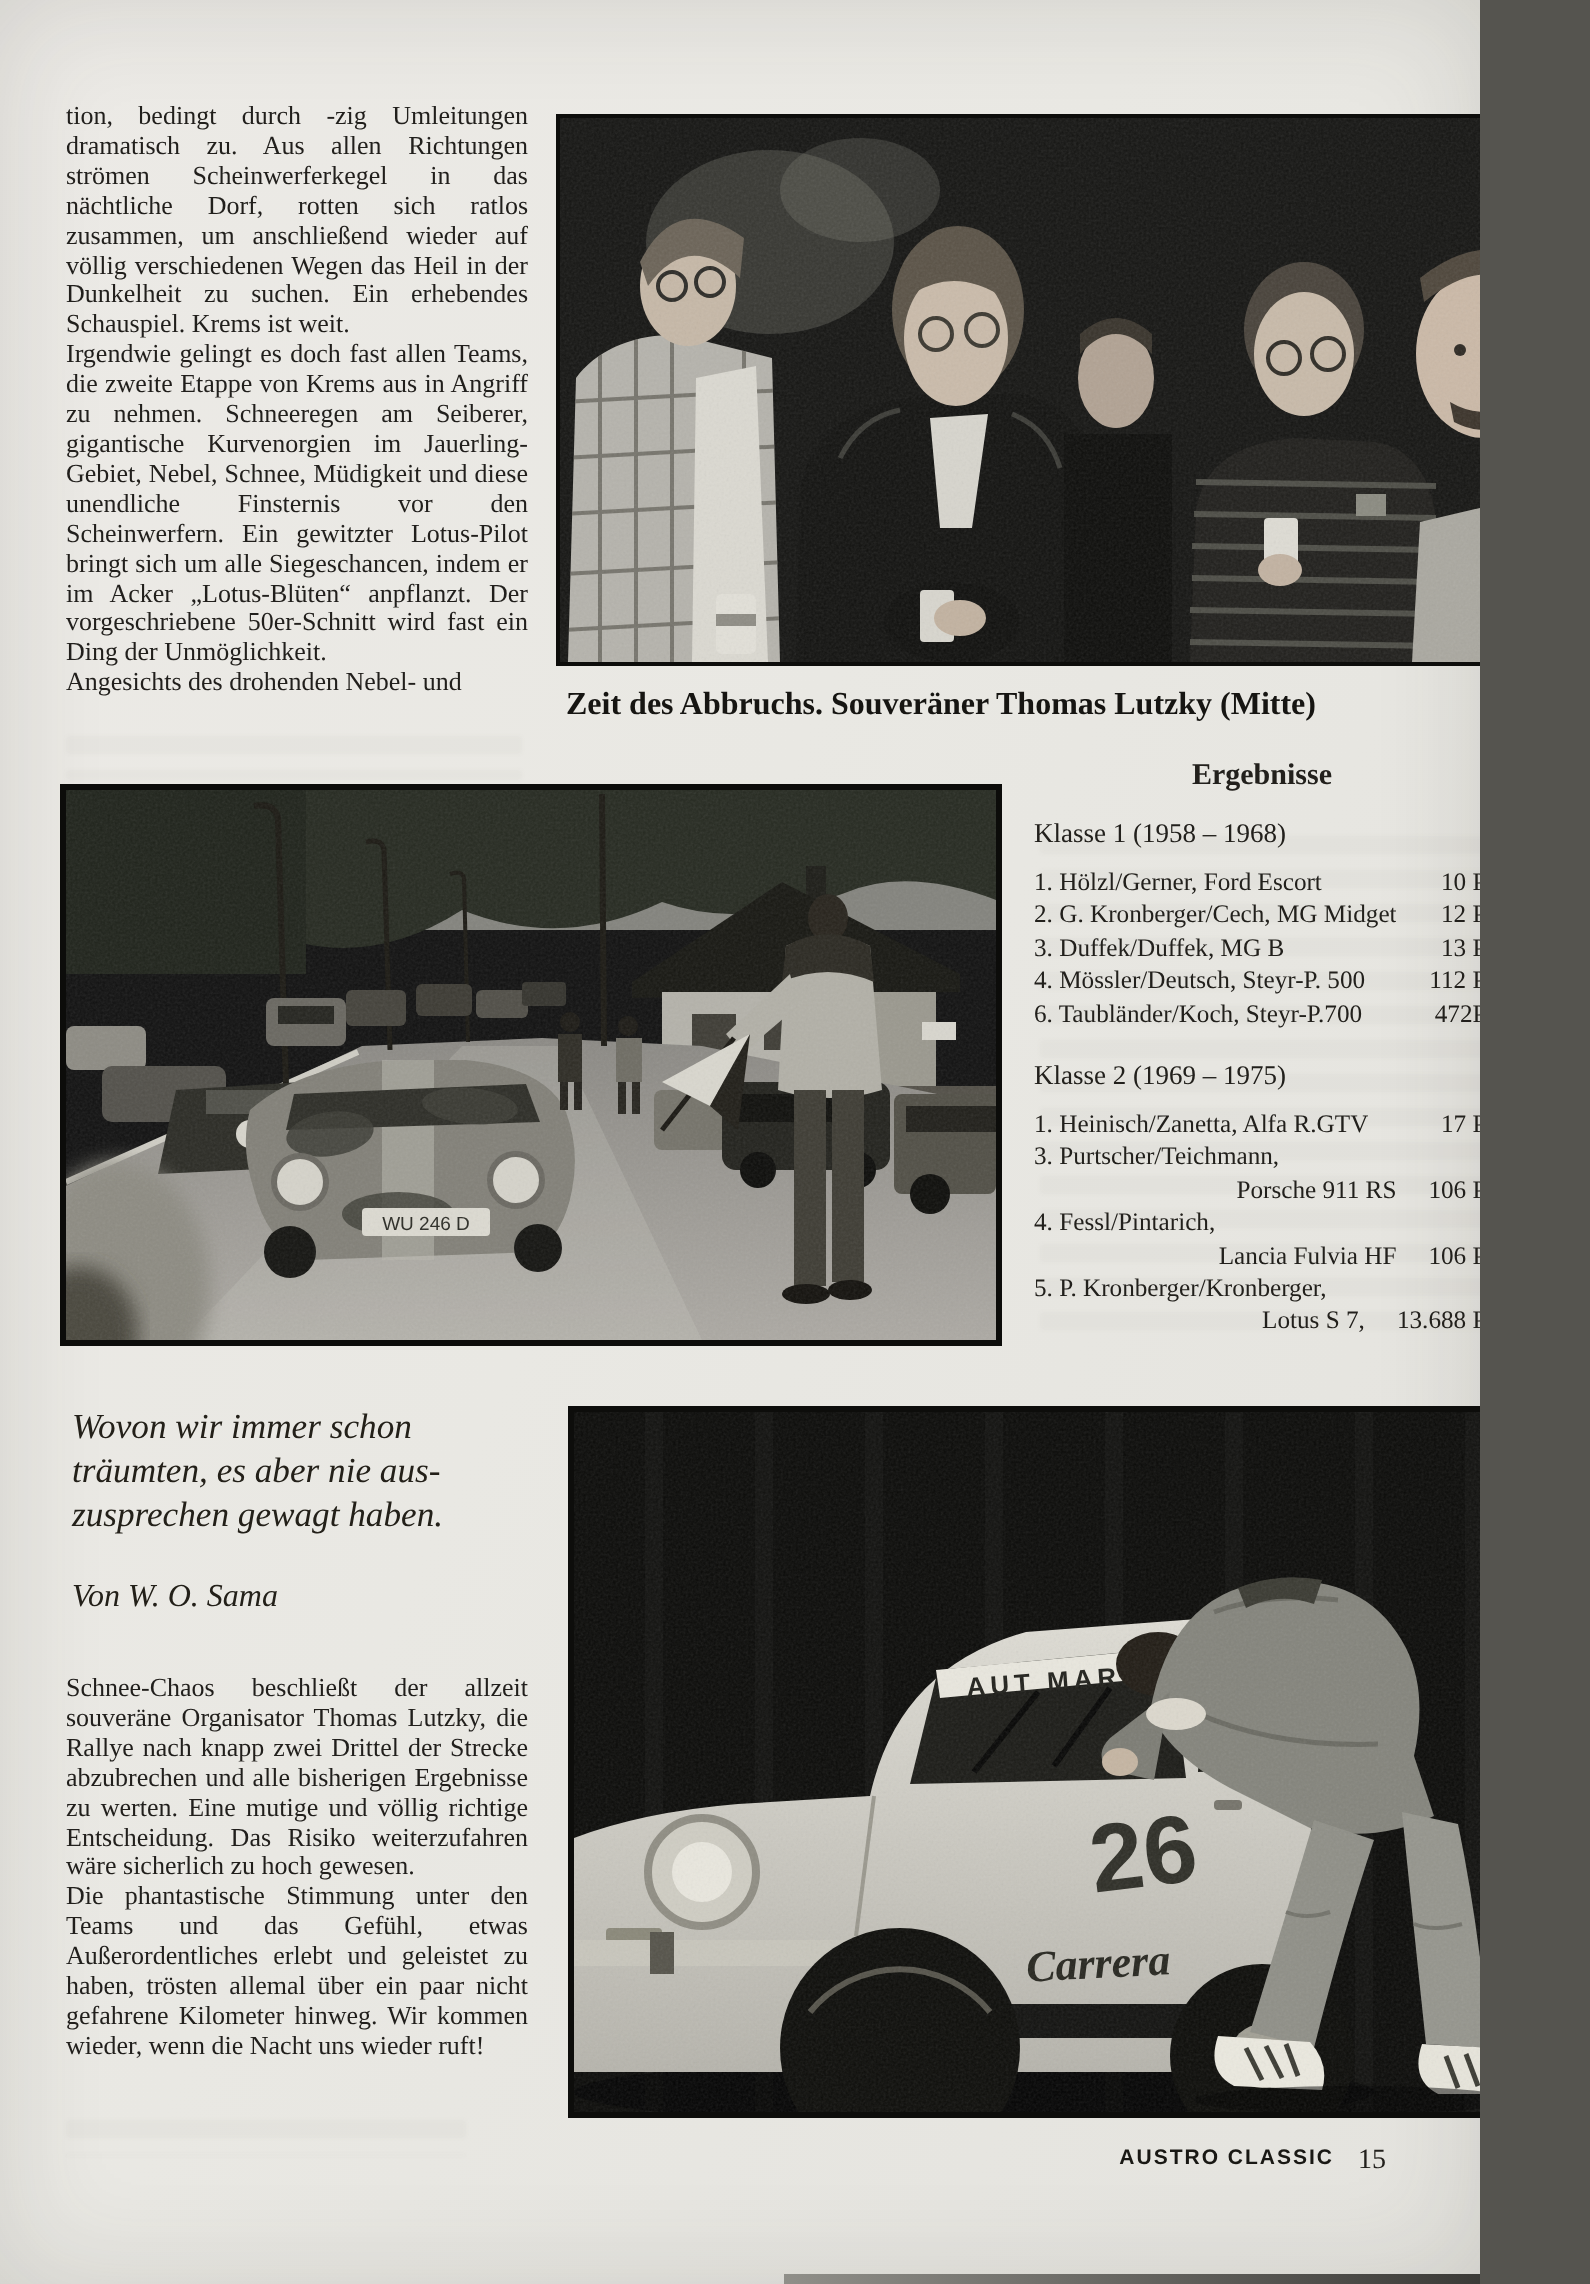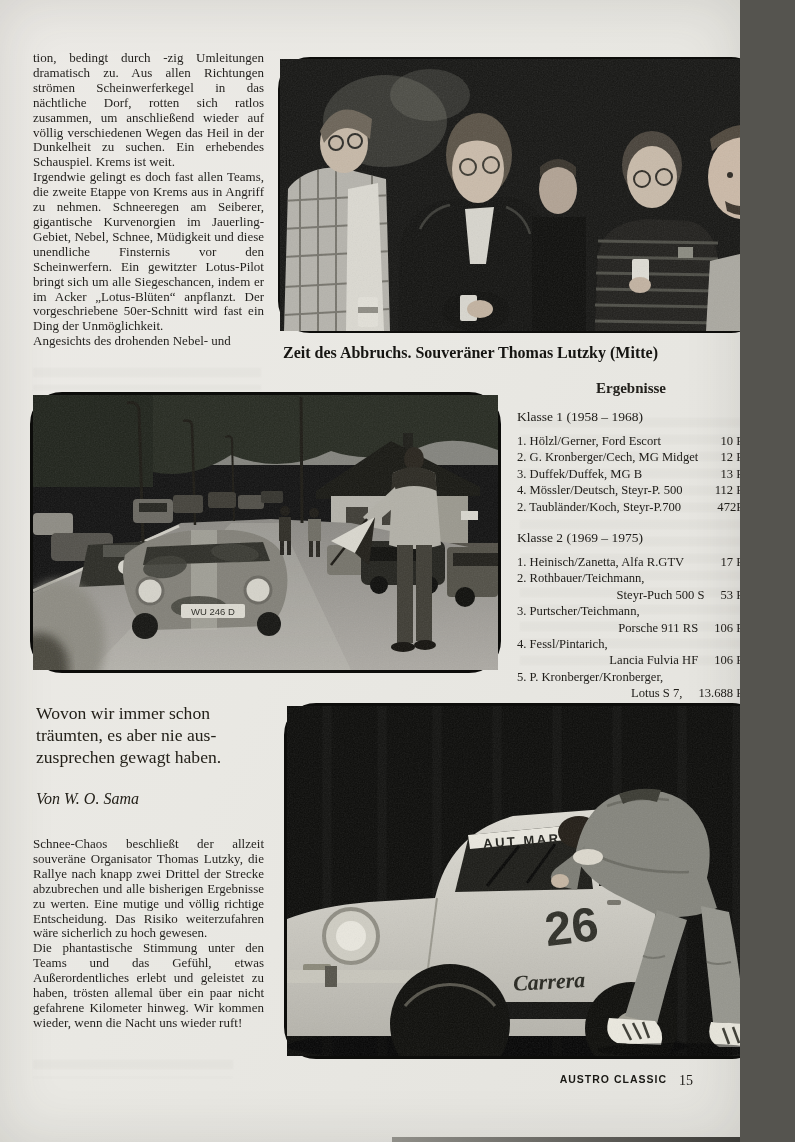--- a/index.html
+++ b/index.html
@@ -9,34 +9,34 @@
         box-shadow:inset 0 0 55px rgba(60,58,50,.14);color:#1e1d1a;}
   .edge-bottom{position:absolute;left:392px;bottom:0;width:403px;height:5px;
         background:linear-gradient(90deg,#908f89,#2e2d2a);}
   .ghost{position:absolute;opacity:.55;pointer-events:none;
         background:repeating-linear-gradient(180deg,rgba(96,94,86,.07) 0 9px,rgba(0,0,0,0) 9px 17px);
         filter:blur(1px);}
   
   .bodycol{position:absolute;width:231px;font-size:13px;line-height:14.9px;
         text-align:justify;hyphens:auto;-webkit-hyphens:auto;color:#211f1c;}
   .bodycol p{margin:0;}
-  .photo{position:absolute;background:#111;border-radius:32px;}
+  .photo{position:absolute;background:#111;}
   .photo svg{display:block;width:100%;height:100%;}
   .caption{position:absolute;left:283px;top:344px;width:480px;
         font-weight:bold;font-size:16px;color:#161512;}
   .results{position:absolute;left:517px;top:380px;width:228px;color:#22201c;}
   .results h3{margin:0 0 12px 0;font-size:15px;font-weight:bold;text-align:center;}
   .klasse{margin-bottom:15px;}
   .klasse-title{font-size:13.5px;margin-bottom:8px;}
   .res-entry{font-size:12.6px;line-height:16.4px;}
   .res-l1{display:flex;justify-content:space-between;gap:4px;white-space:nowrap;align-items:center;}
   .res-l1 .team{overflow:hidden;}
   .res-l2{display:flex;justify-content:flex-end;gap:16px;white-space:nowrap;}
   .pullquote{position:absolute;left:36px;top:702px;width:238px;
-        font-size:17.6px;line-height:22px;color:#232019;}
+        font-style:italic;font-size:17.6px;line-height:22px;color:#232019;}
   .byline{position:absolute;left:36px;top:790px;font-style:italic;font-size:16px;color:#232019;}
   .footer{position:absolute;top:1073px;right:47px;display:flex;align-items:flex-start;gap:12px;}
   .footer .mag{font-family:"Liberation Sans",sans-serif;font-weight:bold;
         font-size:10.5px;letter-spacing:1px;color:#191814;}
   .footer .pno{font-size:14px;color:#22201c;}
 </style>
 </head>
 <body>
 
 <div id="page">
@@ -165,43 +165,34 @@
           </div>
         </div>
       <div class="res-entry">
           <div class="res-l1">
             <span class="team">4. Mössler/Deutsch, Steyr-P. 500</span>
             <span class="pts">112 P.</span>
           </div>
         </div>
       <div class="res-entry">
           <div class="res-l1">
-            <span class="team">2. Taubländer/Koch, Steyr-P.700</span>
+            <span class="team">6. Taubländer/Koch, Steyr-P.700</span>
             <span class="pts">472P.</span>
           </div>
         </div>
     </div>
 
     <div class="klasse">
       <div class="klasse-title">Klasse 2 (1969 – 1975)</div>
       <div class="res-entry">
           <div class="res-l1">
             <span class="team">1. Heinisch/Zanetta, Alfa R.GTV</span>
             <span class="pts">17 P.</span>
           </div>
         </div>
-      <div class="res-entry">
-        <div class="res-l1">
-            <span class="team">2. Rothbauer/Teichmann,</span>
-          </div>
-        <div class="res-l2">
-            <span>Steyr-Puch 500 S</span>
-            <span class="pts">53 P.</span>
-          </div>
-      </div>
       <div class="res-entry">
         <div class="res-l1">
             <span class="team">3. Purtscher/Teichmann,</span>
           </div>
         <div class="res-l2">
             <span>Porsche 911 RS</span>
             <span class="pts">106 P.</span>
           </div>
       </div>
       <div class="res-entry">

